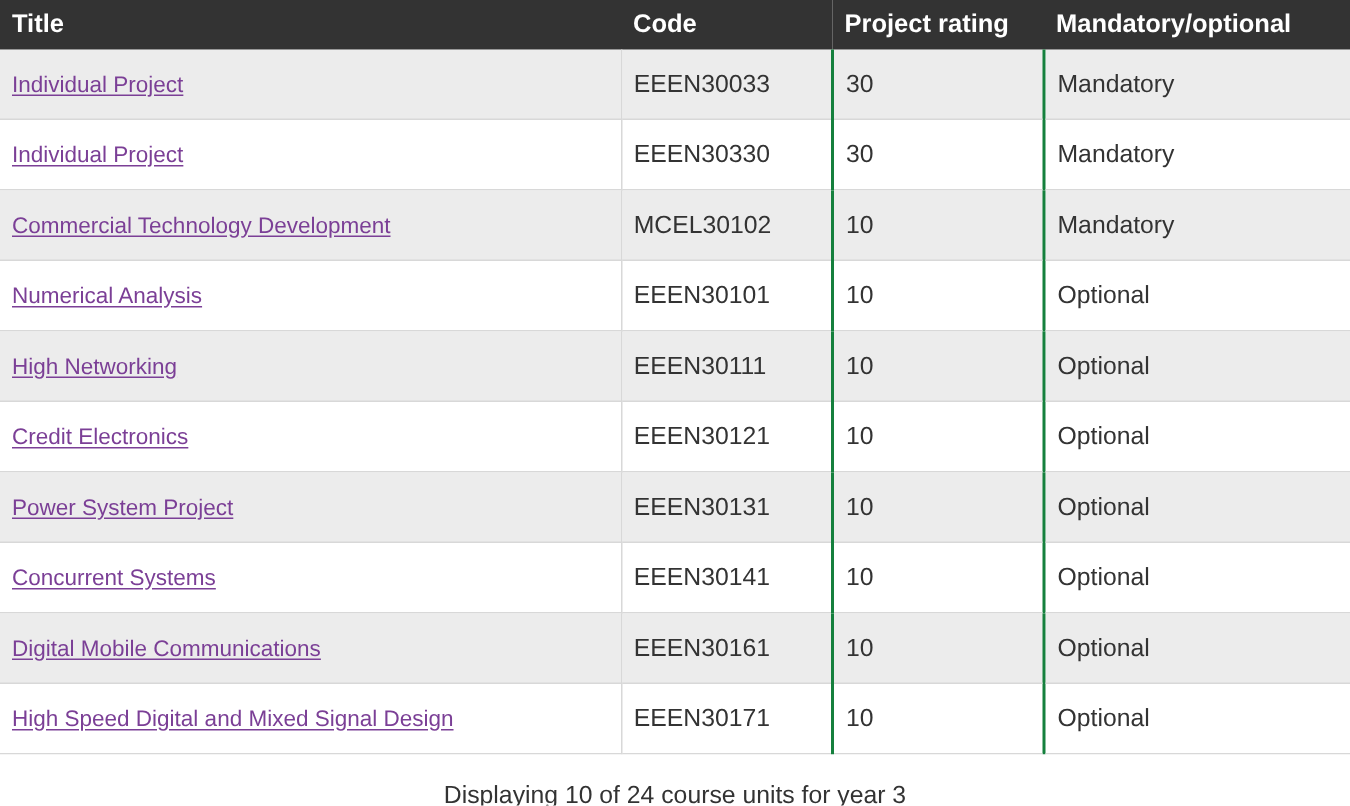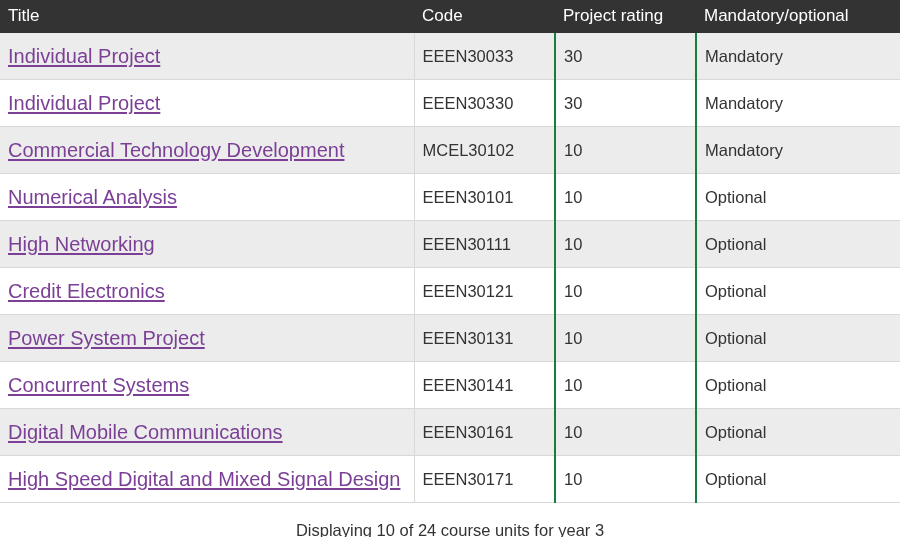--- a/index.html
+++ b/index.html
@@ -33,21 +33,21 @@
   }
 
   table.course-table col.col-title  { width: 414px; }
   table.course-table col.col-code   { width: 141px; }
   table.course-table col.col-credit { width: 141px; }
   table.course-table col.col-mand   { width: 264px; }
 
   thead th {
     background: #333333;
     color: #ffffff;
-    font-weight: normal;
+    font-weight: bold;
     font-size: 17px;
     text-align: left;
     padding: 4px 0 6px 8px;
     height: 23px;
     line-height: 23px;
     border: none;
     white-space: nowrap;
     vertical-align: middle;
   }
 
@@ -69,21 +69,21 @@
 
   tbody tr.odd td.cell-title,
   tbody tr.even td.cell-title {
     border-right: 1px solid #d8d8d8;
   }
 
   a.course-link {
     color: #7b3f96;
     text-decoration: underline;
     text-underline-offset: 2px;
-    font-size: 20px;
+    font-size: 15px;
     cursor: pointer;
   }
 
   .table-caption {
     width: 900px;
     text-align: center;
     font-size: 16.5px;
     color: #333333;
     padding-top: 18px;
     background: #ffffff;

